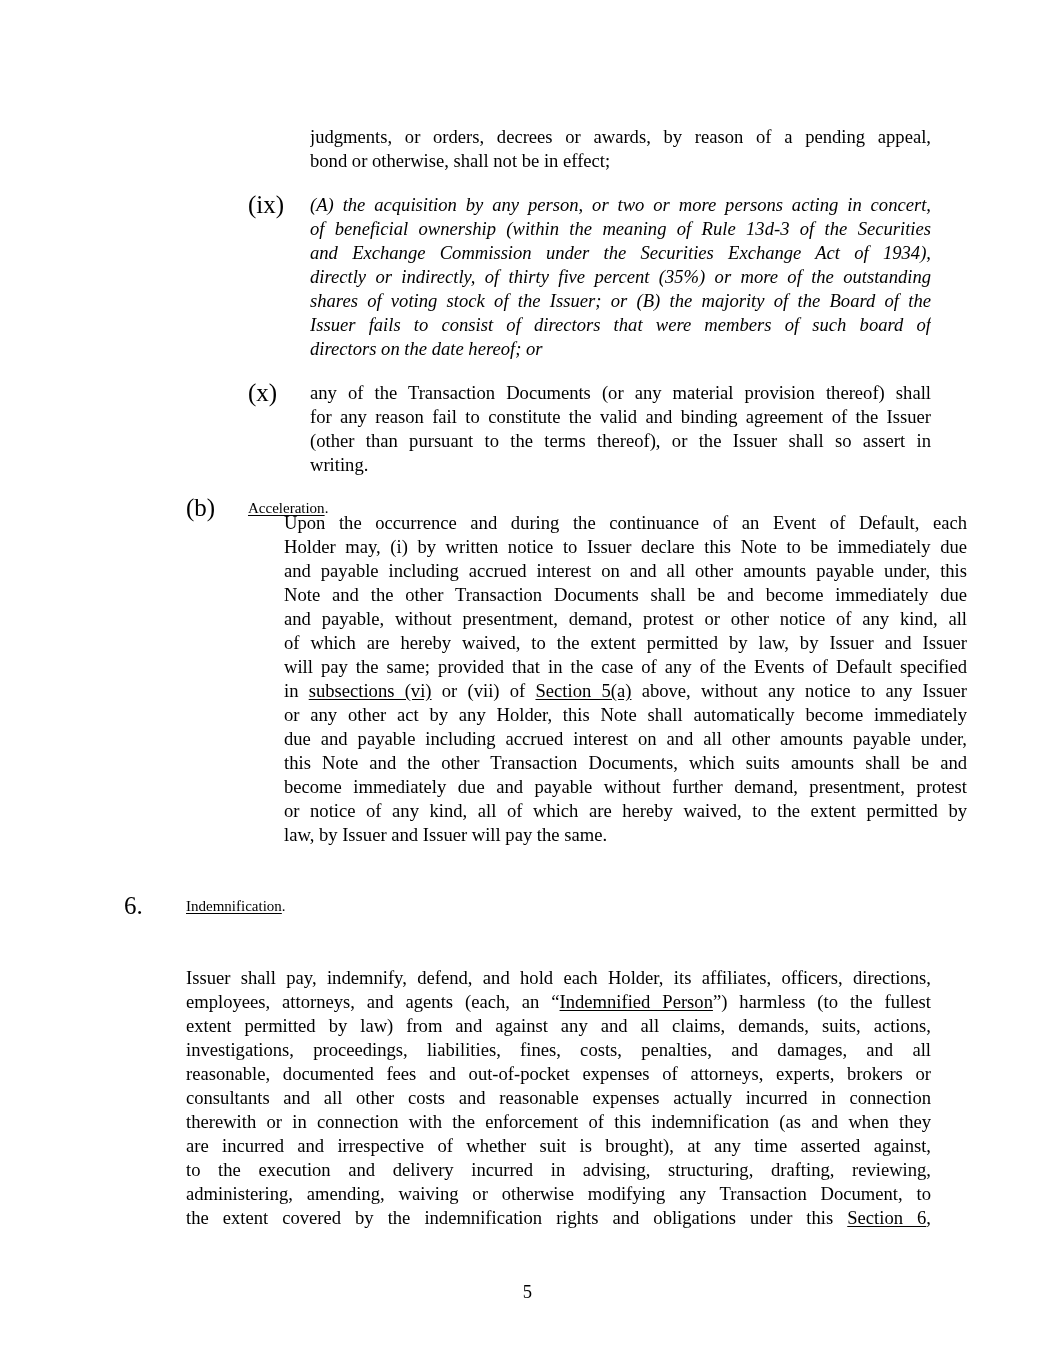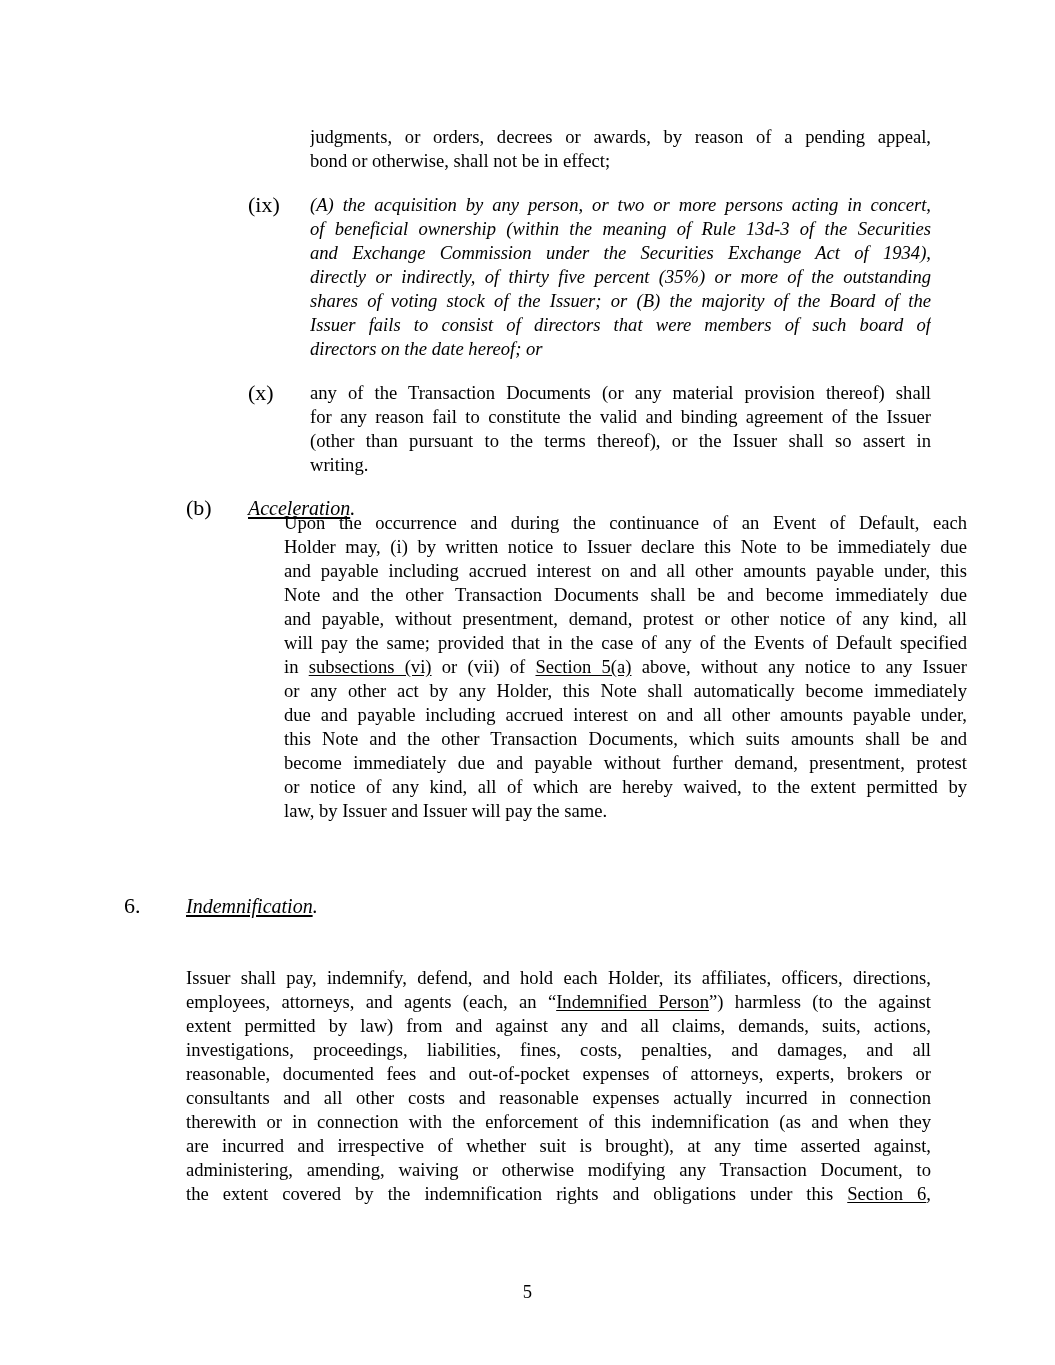--- a/index.html
+++ b/index.html
@@ -3,22 +3,22 @@
 <meta charset="utf-8">
 <style>
   html, body { margin: 0; padding: 0; background: #ffffff; }
   body { width: 1055px; height: 1365px; position: relative; overflow: hidden;
          font-family: "Liberation Serif", "DejaVu Serif", serif; color: #000; }
   .page { position: absolute; left: 0; top: 0; width: 1055px; height: 1212px; }
   .block { position: absolute; }
   .line { height: 24px; line-height: 24px; font-size: 18.6px; white-space: nowrap;
           text-align: justify; text-align-last: justify; overflow: hidden; }
   .line.last { text-align-last: left; }
-  .marker { position: absolute; font-size: 22px; line-height: 24px; }
-  .heading { position: absolute; font-size: 20px; line-height: 24px; white-space: nowrap; font-style: italic; }
+  .marker { position: absolute; font-size: 25px; line-height: 24px; }
+  .heading { position: absolute; font-size: 15px; line-height: 24px; white-space: nowrap; }
   u { text-decoration: underline; text-underline-offset: 2px; }
   .pagenum { position: absolute; left: 0; width: 1055px; top: 1280px; text-align: center;
              font-size: 18.6px; line-height: 24px; }
 </style>
 </head>
 <body>
 
 <div class="page">
 
   <div class="block" style="left:310px; top:125px; width:621px;">
@@ -49,42 +49,44 @@
   <div class="heading" style="left:248px; top:496px;">
     <u>Acceleration</u><span>.</span>
   </div>
 
   <div class="block" style="left:248px; top:511px; width:683px;margin-left:36px;">
     <div class="line">Upon the occurrence and during the continuance of an Event of Default, each</div>
     <div class="line">Holder may, (i) by written notice to Issuer declare this Note to be immediately due</div>
     <div class="line">and payable including accrued interest on and all other amounts payable under, this</div>
     <div class="line">Note and the other Transaction Documents shall be and become immediately due</div>
     <div class="line">and payable, without presentment, demand, protest or other notice of any kind, all</div>
+    <div class="line">of which are hereby waived, to the extent permitted by law, by Issuer and Issuer</div>
     <div class="line">will pay the same; provided that in the case of any of the Events of Default specified</div>
     <div class="line"><span>in </span><u>subsections (vi)</u><span> or (vii) of </span><u>Section 5(a)</u><span> above, without any notice to any Issuer</span></div>
     <div class="line">or any other act by any Holder, this Note shall automatically become immediately</div>
     <div class="line">due and payable including accrued interest on and all other amounts payable under,</div>
     <div class="line">this Note and the other Transaction Documents, which suits amounts shall be and</div>
     <div class="line">become immediately due and payable without further demand, presentment, protest</div>
     <div class="line">or notice of any kind, all of which are hereby waived, to the extent permitted by</div>
     <div class="line last">law, by Issuer and Issuer will pay the same.</div>
   </div>
 
   <div class="marker" style="left:124px; top:894px;">6.</div>
   <div class="heading" style="left:186px; top:894px;">
     <u>Indemnification</u><span>.</span>
   </div>
 
   <div class="block" style="left:186px; top:937px; width:745px;margin-top:29px;">
     <div class="line">Issuer shall pay, indemnify, defend, and hold each Holder, its affiliates, officers, directions,</div>
-    <div class="line"><span>employees, attorneys, and agents (each, an “</span><u>Indemnified Person</u><span>”) harmless (to the against</span></div>
+    <div class="line"><span>employees, attorneys, and agents (each, an “</span><u>Indemnified Person</u><span>”) harmless (to the fullest</span></div>
     <div class="line">extent permitted by law) from and against any and all claims, demands, suits, actions,</div>
     <div class="line">investigations, proceedings, liabilities, fines, costs, penalties, and damages, and all</div>
     <div class="line">reasonable, documented fees and out-of-pocket expenses of attorneys, experts, brokers or</div>
     <div class="line">consultants and all other costs and reasonable expenses actually incurred in connection</div>
     <div class="line">therewith or in connection with the enforcement of this indemnification (as and when they</div>
     <div class="line">are incurred and irrespective of whether suit is brought), at any time asserted against,</div>
+    <div class="line">to the execution and delivery incurred in advising, structuring, drafting, reviewing,</div>
     <div class="line">administering, amending, waiving or otherwise modifying any Transaction Document, to</div>
     <div class="line"><span>the extent covered by the indemnification rights and obligations under this </span><u>Section 6</u><span>,</span></div>
   </div>
 
   <div class="pagenum">5</div>
 </div>
 
 </body></html>

